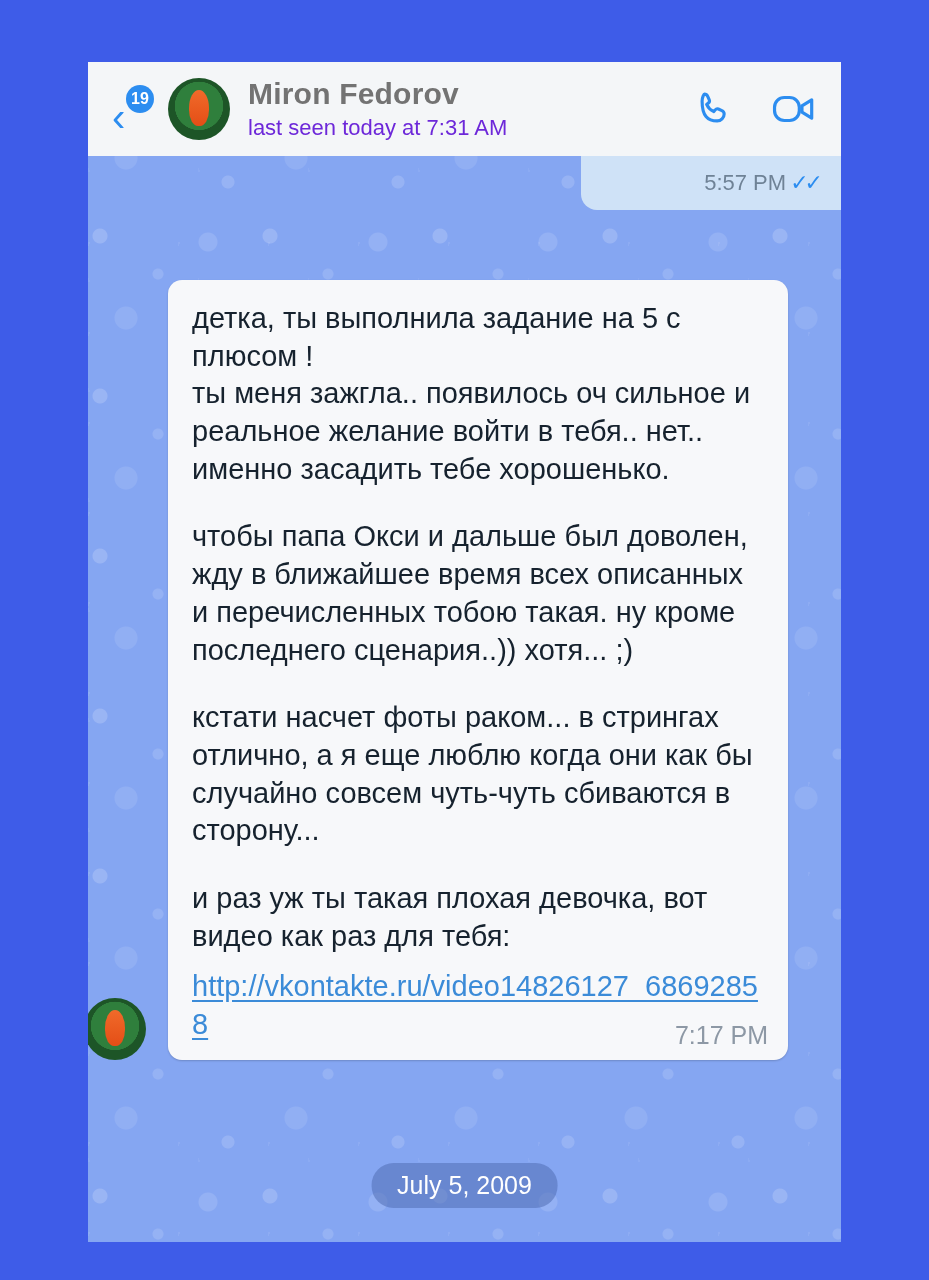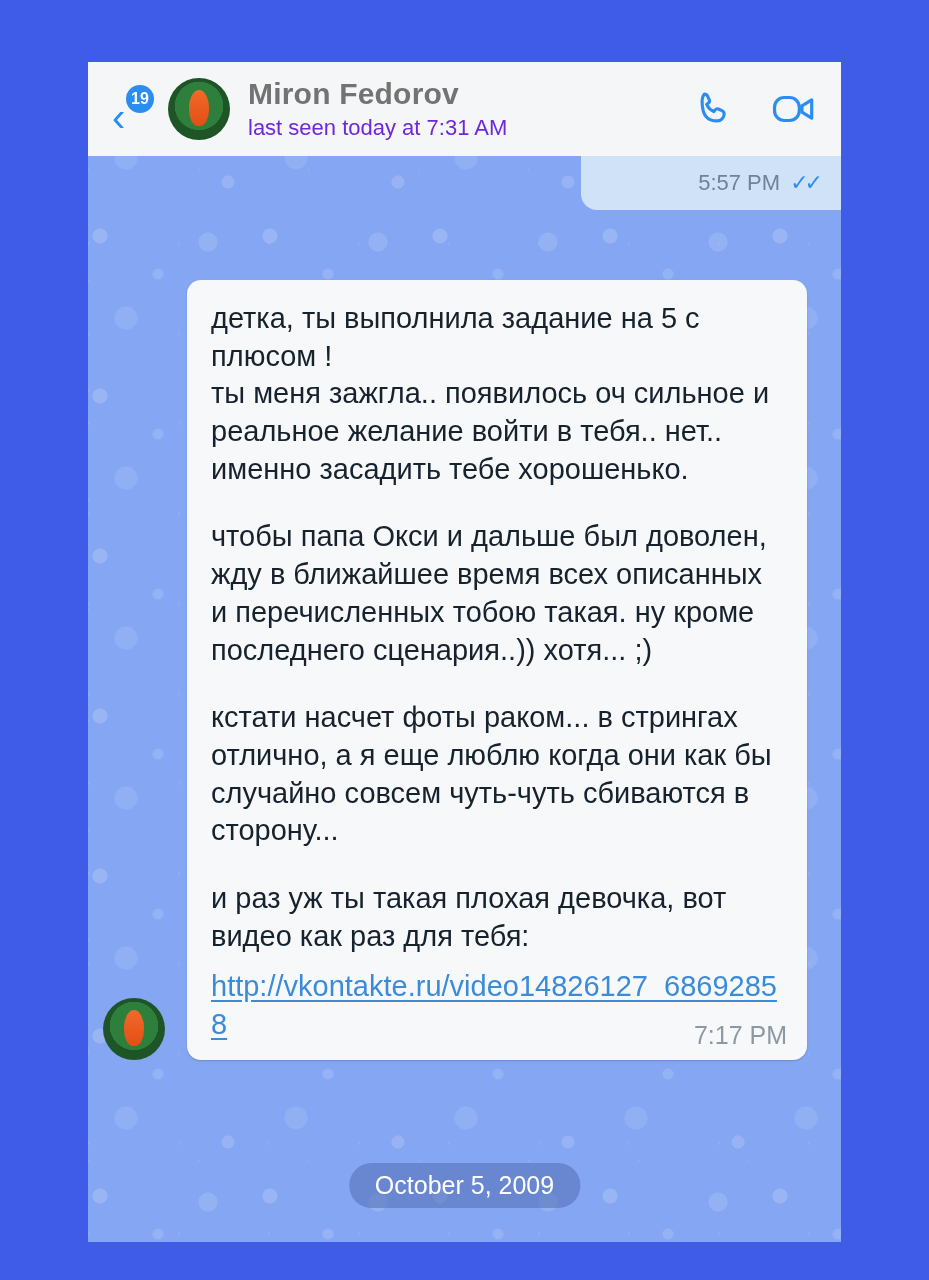--- a/index.html
+++ b/index.html
@@ -156,37 +156,37 @@
     top: 94px;
     width: 260px;
     height: 54px;
     background: #cfe2f7;
     border-radius: 0 0 0 16px;
     display: flex;
     align-items: center;
     justify-content: flex-end;
     padding-right: 22px;
     box-sizing: border-box;
-    gap: 10px;
+    gap: 4px;
     z-index: 3;
   }
   .stub-time {
     font-size: 22px;
     color: #6f8296;
   }
   .ticks {
     color: #2c8df0;
     font-size: 22px;
     letter-spacing: -4px;
   }
 
   
   .msg-row {
     position: absolute;
-    left: 99px;
+    left: 80px;
     top: 218px;
     width: 620px;
     z-index: 2;
   }
   .bubble {
     background: #f7f8fa;
     border-radius: 14px;
     padding: 20px 24px 16px 24px;
     box-shadow: 0 1px 2px rgba(0,0,0,0.18);
     position: relative;
@@ -299,16 +299,16 @@
         <p style="white-space: pre-line;">детка, ты выполнила задание на 5 с плюсом !
 ты меня зажгла.. появилось оч сильное и реальное желание войти в тебя.. нет.. именно засадить тебе хорошенько.</p>
         <p>чтобы папа Окси и дальше был доволен, жду в ближайшее время всех описанных и перечисленных тобою такая. ну кроме последнего сценария..)) хотя... ;)</p>
         <p>кстати насчет фоты раком... в стрингах отлично, а я еще люблю когда они как бы случайно совсем чуть-чуть сбиваются в сторону...</p>
         <p>и раз уж ты такая плохая девочка, вот видео как раз для тебя:</p>
         <p style="margin-top:13px;"><a class="link" href="#">http://vkontakte.ru/video14826127_68692858</a></p>
         <span class="bubble-time">7:17 PM</span>
       </div>
     </div>
 
-    <div class="date-pill">October 5, 2009</div>
+    <div class="date-pill">July 5, 2009</div>
 
   </div>
 </div>
 
 </body></html>

